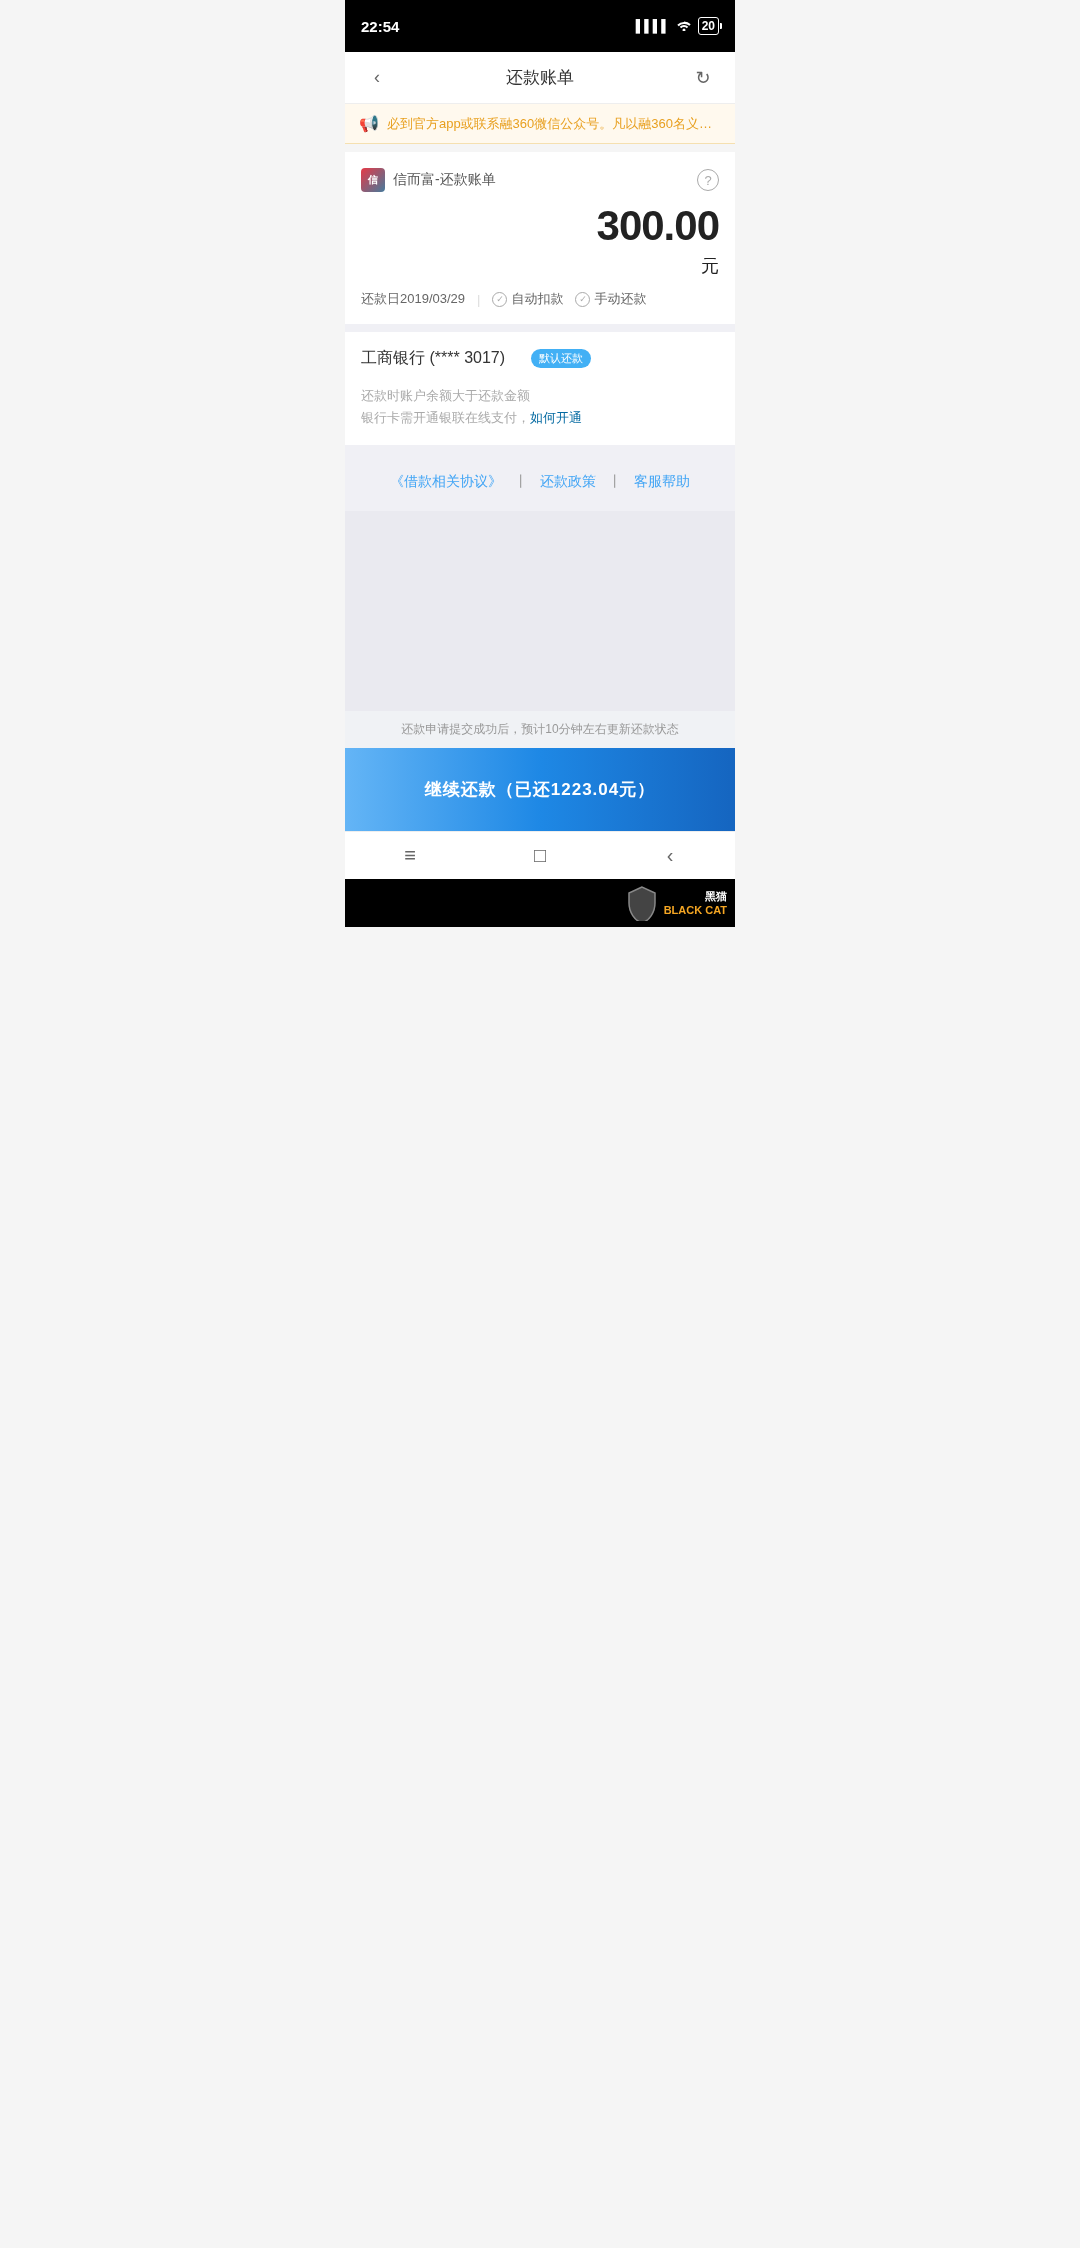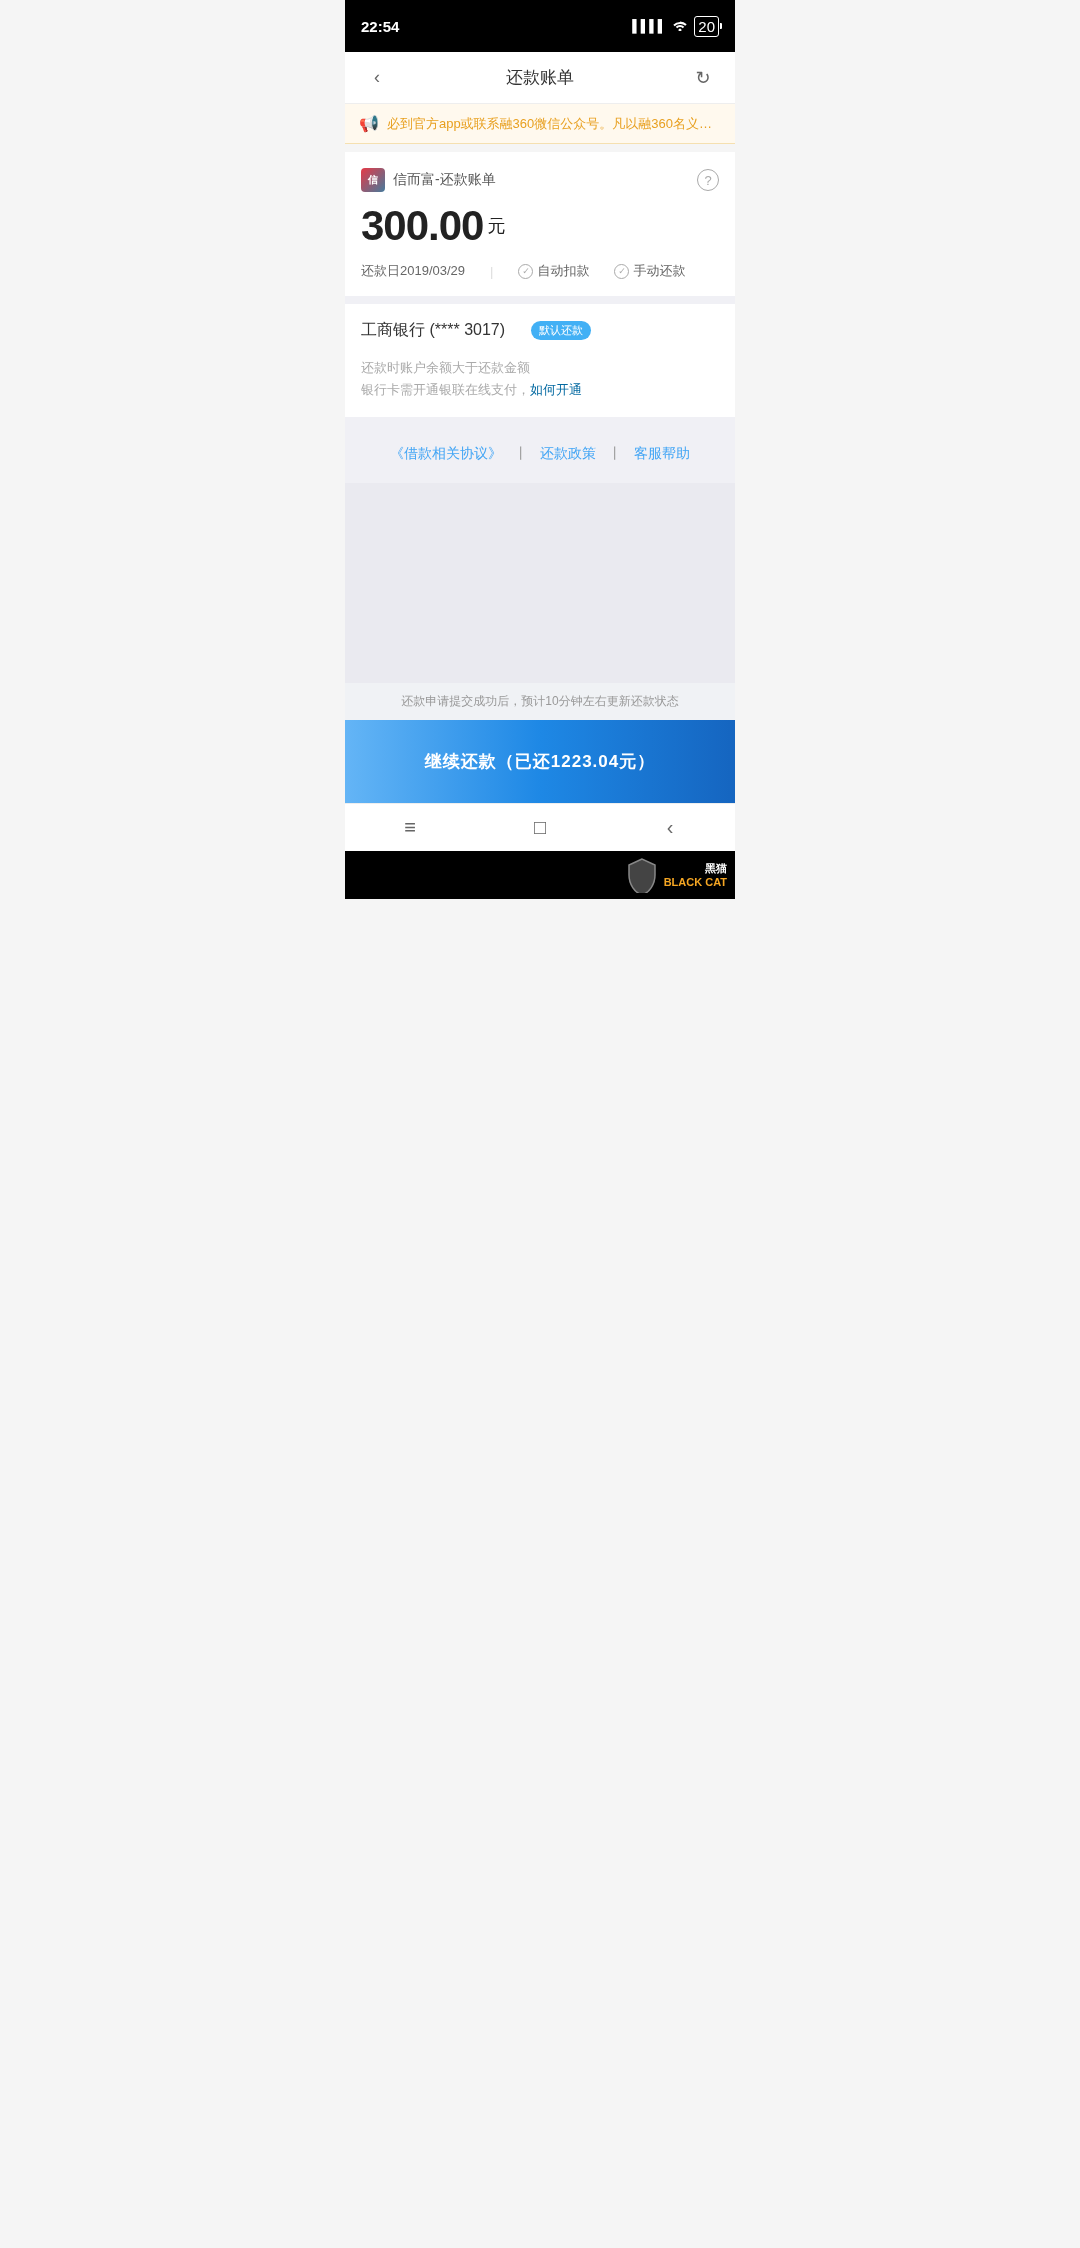--- a/index.html
+++ b/index.html
@@ -29,22 +29,23 @@
     .status-icons {
       display: flex;
       align-items: center;
       gap: 6px;
       font-size: 12px;
     }
     .battery-icon {
       border: 1.5px solid #fff;
       border-radius: 3px;
       padding: 1px 3px;
-      font-size: 15px;
+      font-size: 12px;
       position: relative;
+      font-weight: bold;
     }
     .battery-icon::after {
       content: '';
       position: absolute;
       right: -4px;
       top: 50%;
       transform: translateY(-50%);
       width: 2px;
       height: 6px;
       background: #fff;
@@ -144,41 +145,42 @@
       align-items: center;
       justify-content: center;
       color: #aaa;
       font-size: 13px;
       cursor: pointer;
     }
 
     
     .amount-row {
       display: flex;
-      align-items: center;
+      align-items: flex-end;
       gap: 4px;
       margin-bottom: 12px;
+      flex-direction: column;
     }
     .amount-number {
       font-size: 42px;
       font-weight: 700;
       color: #222;
       letter-spacing: -1px;
     }
     .amount-unit {
       font-size: 18px;
       color: #222;
       font-weight: 500;
     }
 
     
     .date-row {
       display: flex;
       align-items: center;
-      gap: 25px;
+      gap: 12px;
       color: #666;
       font-size: 13px;
       flex-wrap: wrap;
     }
     .date-text {
       color: #666;
     }
     .option-item {
       display: flex;
       align-items: center;

